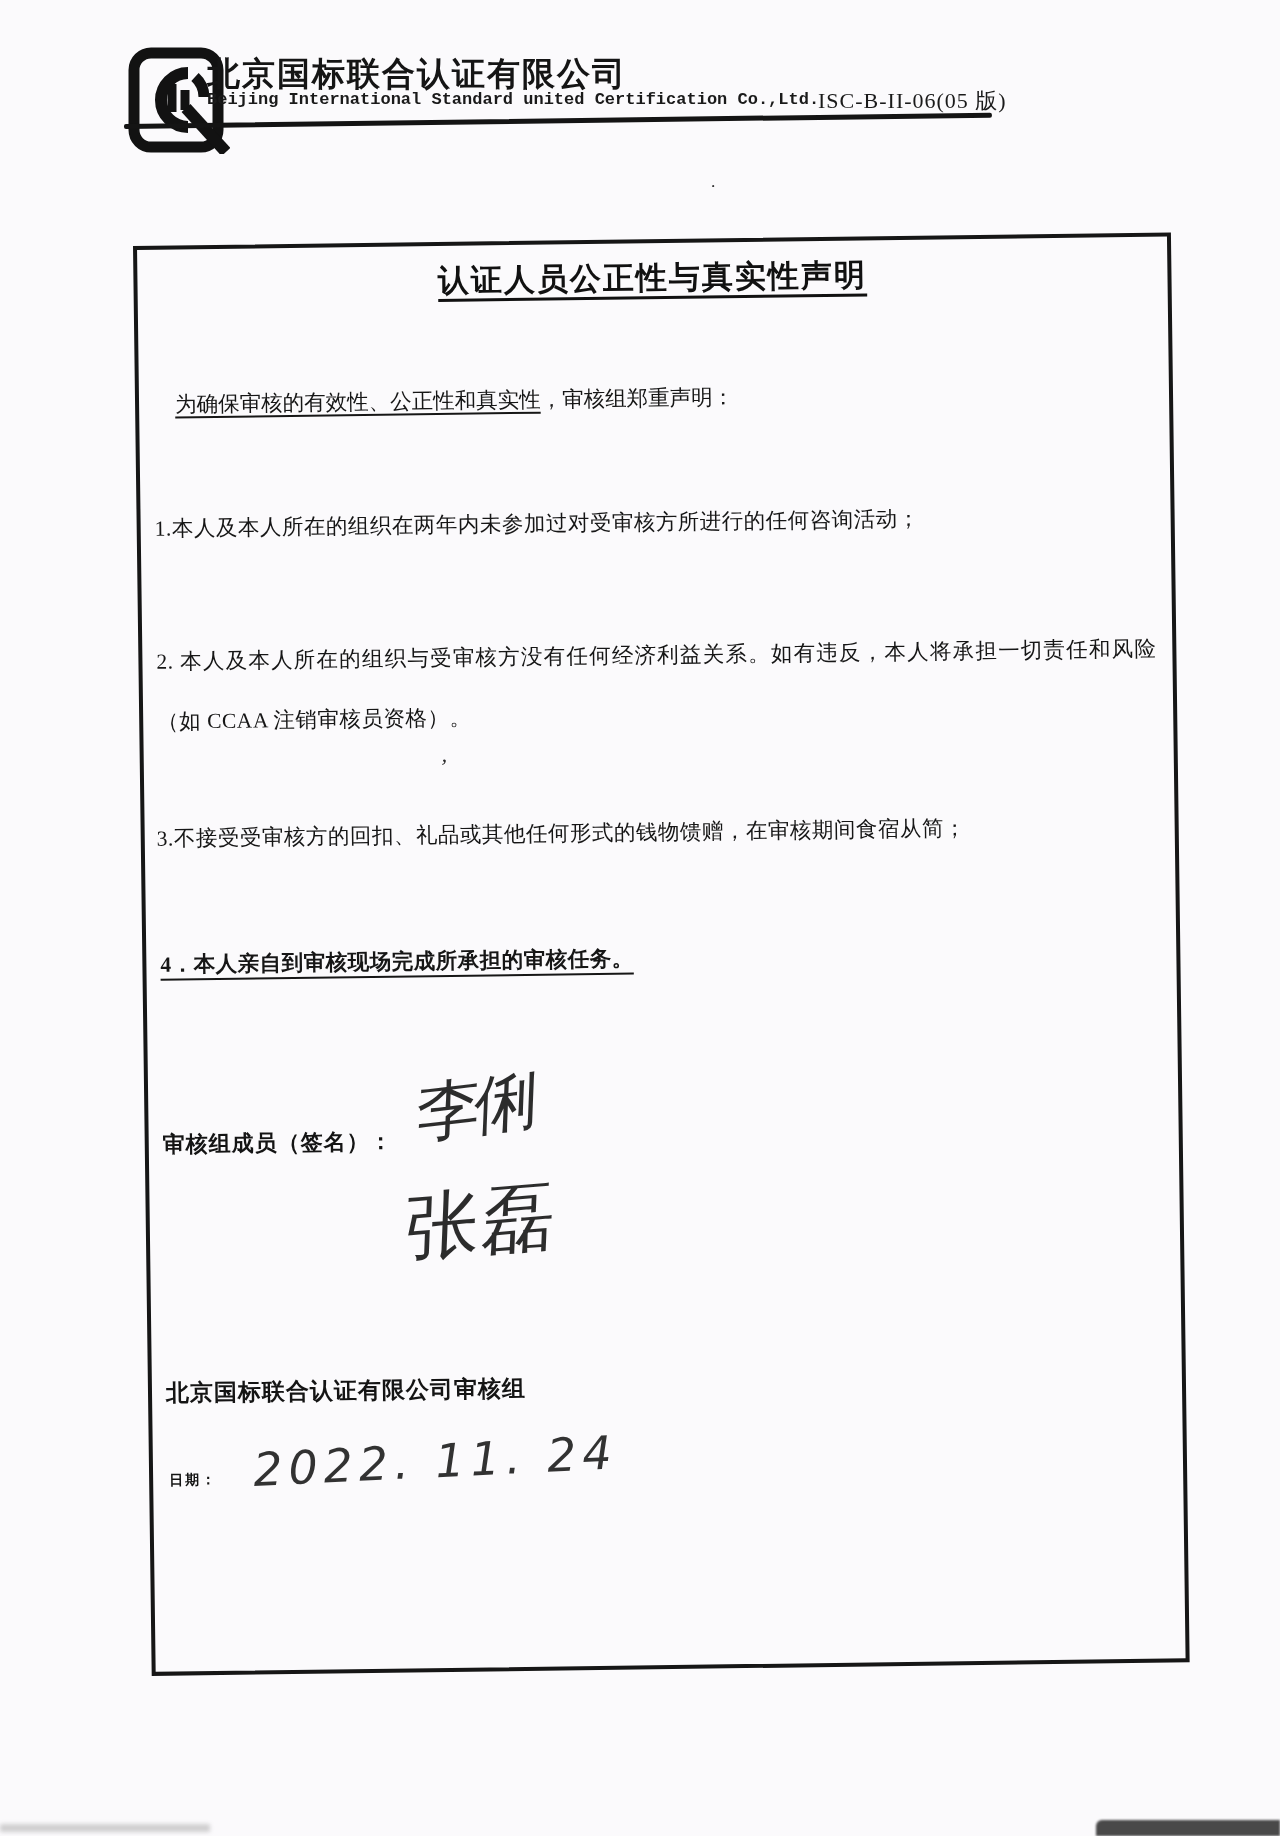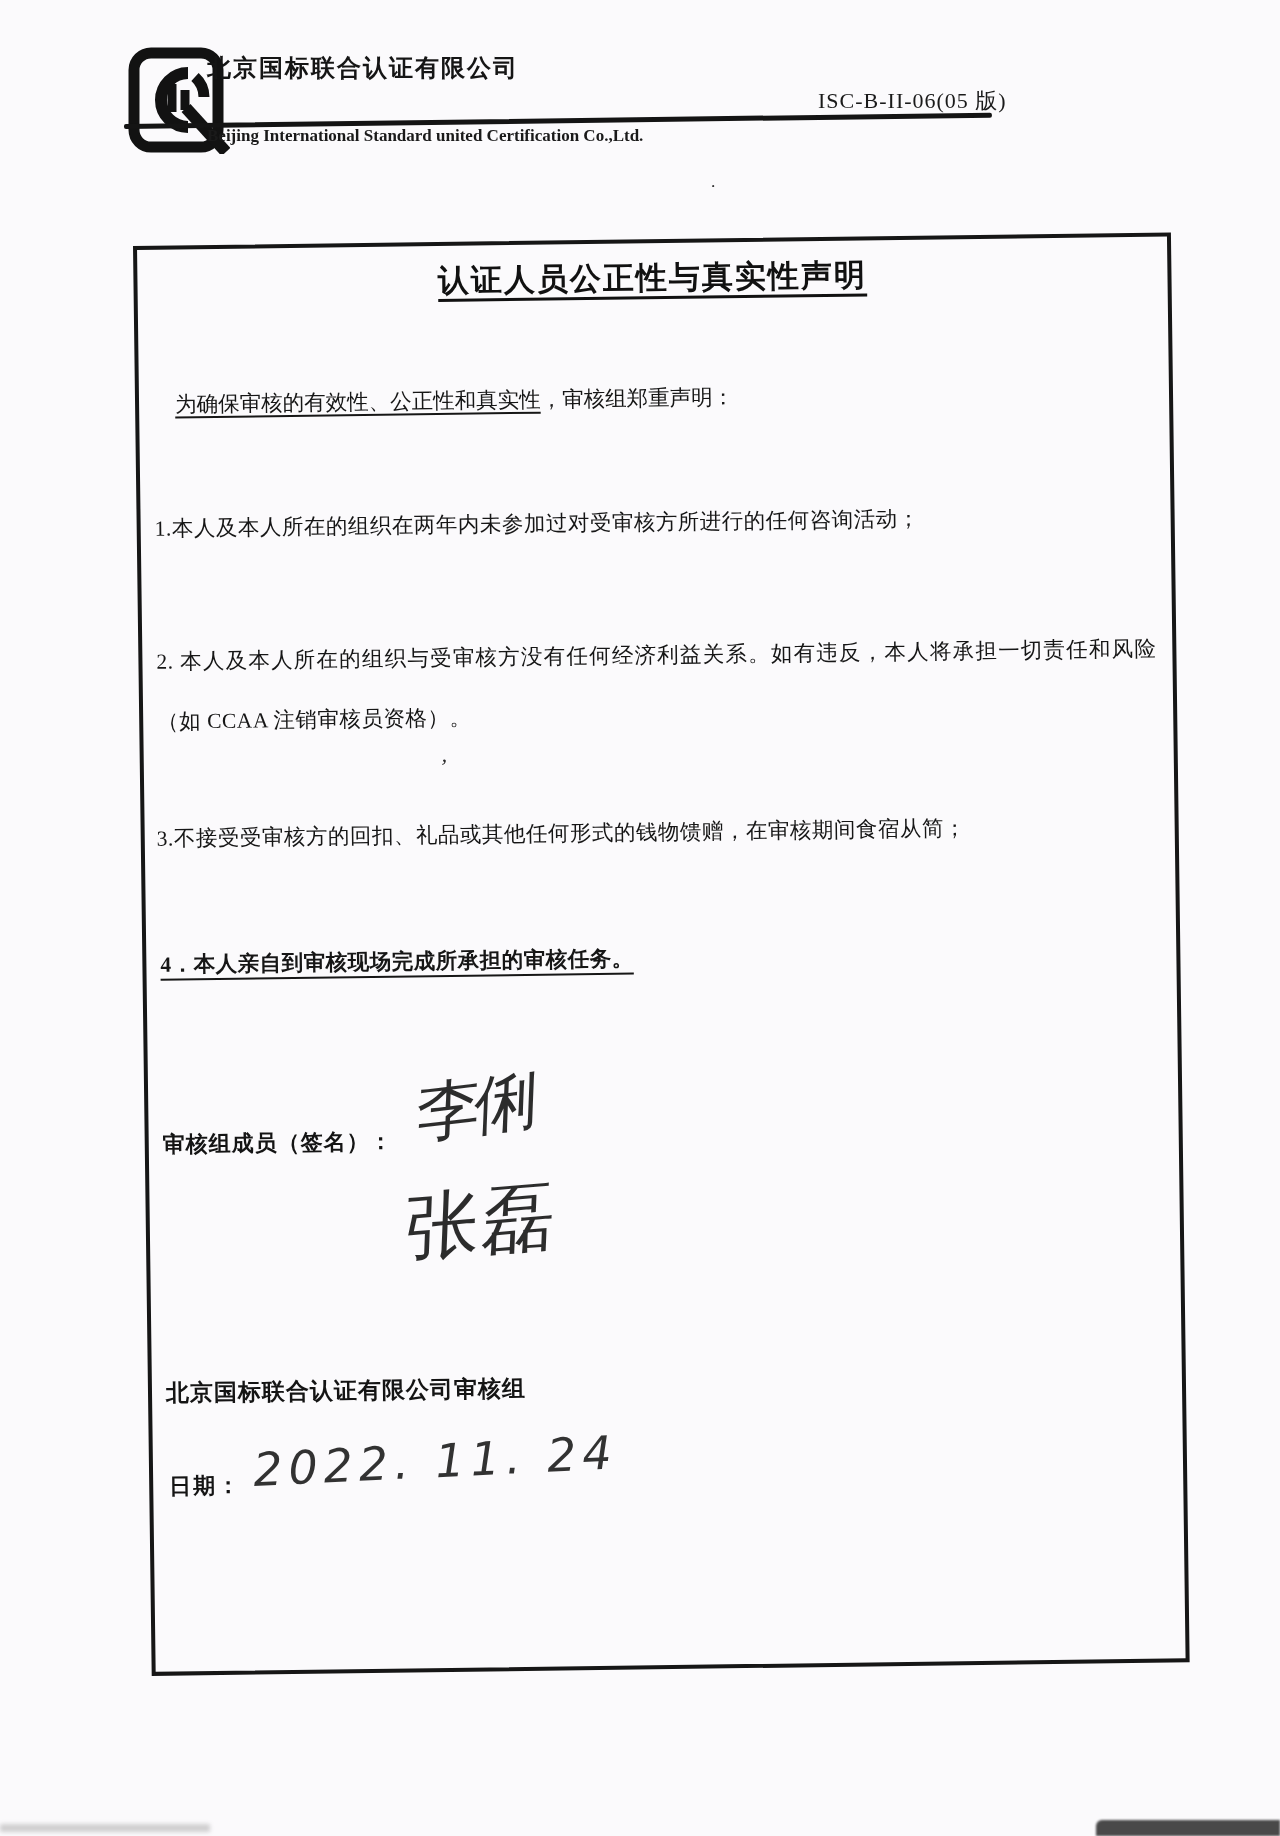--- a/index.html
+++ b/index.html
@@ -8,25 +8,25 @@
     background:#fbfafc;
     font-family:"Liberation Serif", serif;
     color:#1c1c1c;
   }
   .abs{position:absolute;}
 
   
   .logo{left:128px;top:46px;width:102px;height:108px;}
   .cn-name{
     left:207px;top:52px;font-family:"Liberation Sans",sans-serif;
-    font-size:24px;font-weight:700;letter-spacing:2px;color:#151515;
+    font-size:33px;font-weight:700;letter-spacing:2px;color:#151515;
   }
   .en-name{
-    left:207px;top:90px;font-family:Liberation Serif, serif;
-    font-size:17px;font-weight:700;color:#1a1a1a;letter-spacing:0px;margin-top:36px;
+    left:207px;top:90px;font-family:Liberation Mono, monospace;
+    font-size:17px;font-weight:700;color:#1a1a1a;letter-spacing:0px;
   }
   .doc-code{
     left:818px;top:86px;font-size:22px;color:#1a1a1a;
     font-family:"Liberation Serif",serif;letter-spacing:1px;
   }
   .header-rule{
     left:124px;top:124px;width:868px;height:5px;background:#141414;
     transform:rotate(-0.75deg);transform-origin:left center;border-radius:2px;
   }
   .tiny-tick{left:710px;top:176px;font-size:18px;color:#333;transform:rotate(12deg);}
@@ -77,21 +77,21 @@
     left:255px;top:928px;font-size:74px;
     transform:rotate(-4deg) skewX(-7deg);opacity:.92;letter-spacing:2px;
   }
 
   .team-line{
     left:14px;top:1128px;font-family:"Liberation Sans",sans-serif;
     font-weight:700;font-size:23px;letter-spacing:1px;color:#141414;
   }
   .date-label{
     left:16px;top:1222px;font-family:"Liberation Sans",sans-serif;
-    font-weight:700;font-size:22px;letter-spacing:2px;color:#141414;
+    font-weight:700;font-size:14px;letter-spacing:2px;color:#141414;
   }
   .date-value{
     left:100px;top:1188px;font-size:46px;font-style:italic;
     font-family:"DejaVu Sans",sans-serif;font-weight:400;
     transform:rotate(-2deg);letter-spacing:6px;color:#1d1d1d;opacity:.9;
   }
 
   .apostrophe{left:296px;top:508px;font-size:22px;color:#2a2a2a;transform:rotate(8deg);}
 
   

